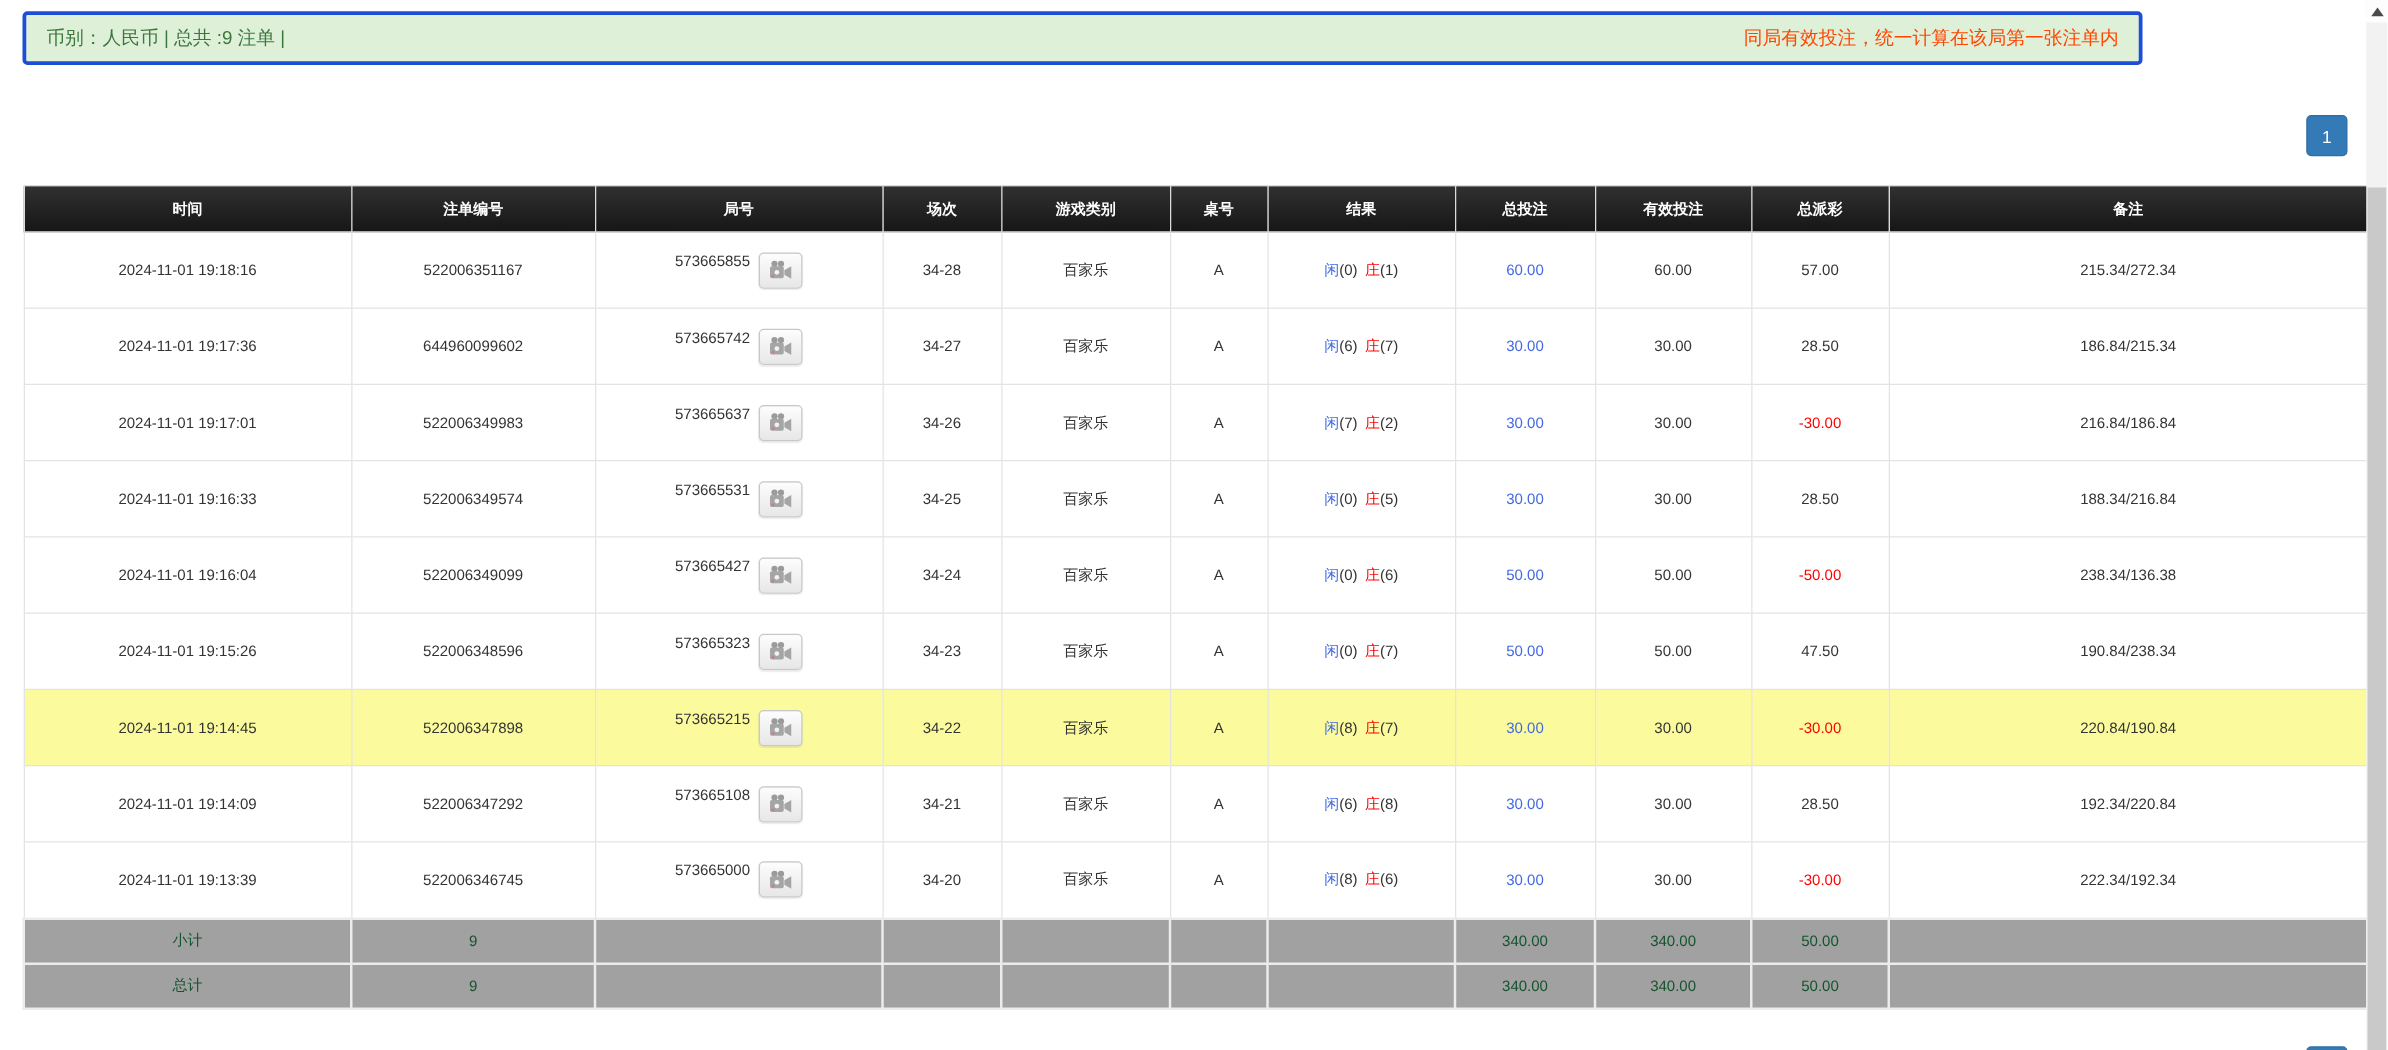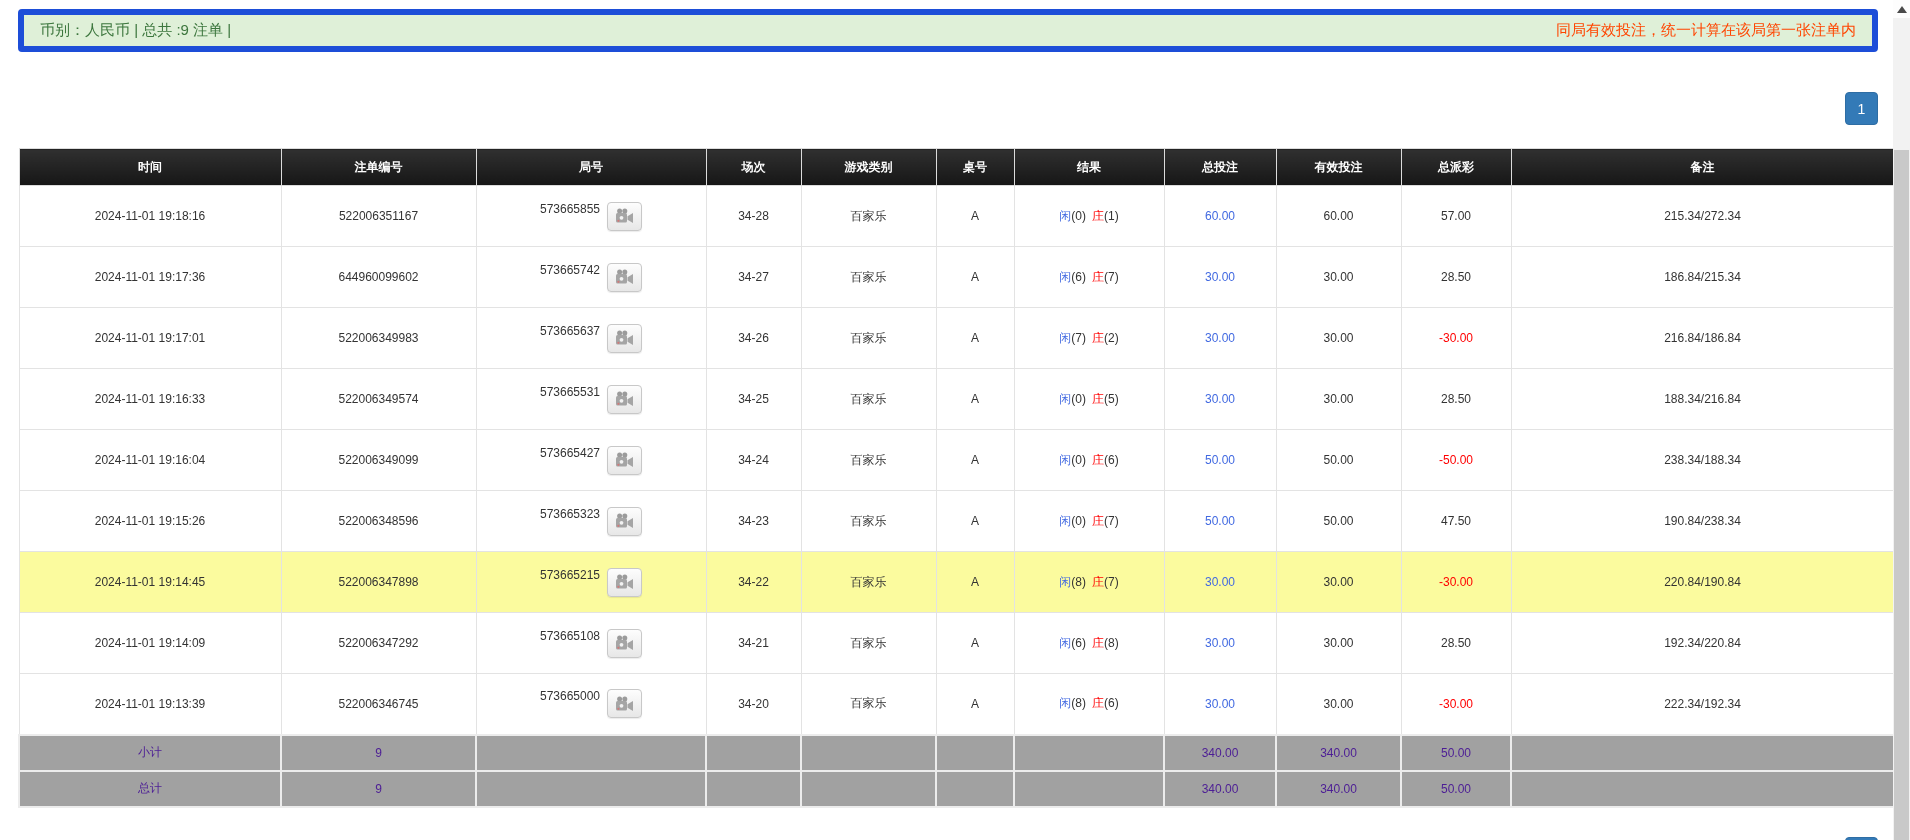--- a/index.html
+++ b/index.html
@@ -8,22 +8,22 @@
     width: 1910px; height: 840px;
     background: #fff;
     font-family: "Liberation Sans", "DejaVu Sans", sans-serif;
     overflow: hidden;
   }
   .page { position: relative; width: 1910px; height: 840px; overflow: hidden; }
 
   
   .alert {
     position: absolute; left: 18px; top: 9px;
-    width: 1860px; height: 43px;
-    background: #dff0d8; border: 6px solid #1d4ed8; border-radius: 4px;
+    width: 1696px; height: 43px;
+    background: #dff0d8; border: 3px solid #1d4ed8; border-radius: 4px;
     display: flex; align-items: center; justify-content: space-between;
     padding: 0 16px; font-size: 15px;
   }
   .alert .summary { color: #3c763d; }
   .alert .notice  { color: #ff4500; }
 
   
   .page-btn {
     position: absolute; width: 33px; height: 33px;
     background: #337ab7; border: 1px solid #2e6da4; border-radius: 4px;
@@ -45,21 +45,21 @@
     color: #fff; font-weight: bold; height: 37px;
     border: 1px solid #dcdcdc; padding: 0 4px;
   }
   table.records tbody td {
     height: 61px; background: #fff;
     border: 1px solid #e3e3e3; padding: 0 6px;
     vertical-align: middle;
   }
   table.records tbody tr.highlight td { background: #fbfb9e; }
   table.records tfoot td {
-    height: 36px; background: #a1a1a1; color: #4c1d95;
+    height: 36px; background: #a1a1a1; color: #14532d;
     border: 2px solid #ececec; padding: 0 6px;
   }
   .blue { color: #4169e1; }
   .red  { color: #ff0000; }
   td.payout.neg { color: #ff0000; margin-left: 23px; }
   td.total-bet  { color: #4169e1; cursor: pointer; }
 
   .round-wrap { display: inline-flex; align-items: flex-start; gap: 7px; }
   .icon-btn {
     width: 35px; height: 29px;
@@ -271,21 +271,21 @@
     </td>
     <td>34-24</td>
     <td>百家乐</td>
     <td>A</td>
     <td>
       <span class="res-part"><span class="blue">闲</span><span>(0)</span></span><span class="res-part"><span class="red">庄</span><span>(6)</span></span>
     </td>
     <td class="total-bet">50.00</td>
     <td>50.00</td>
     <td class="payout neg">-50.00</td>
-    <td>238.34/188.34</td>
+    <td>238.34/136.38</td>
   </tr>
         <tr>
     <td>2024-11-01 19:15:26</td>
     <td>522006348596</td>
     <td>
       <span class="round-wrap">
         <span>573665323</span>
         <button class="icon-btn">
           <svg width="19" height="16" viewBox="0 0 19 16">
             <circle cx="4.6" cy="3" r="2.5" fill="#9b9b9b"></circle>

